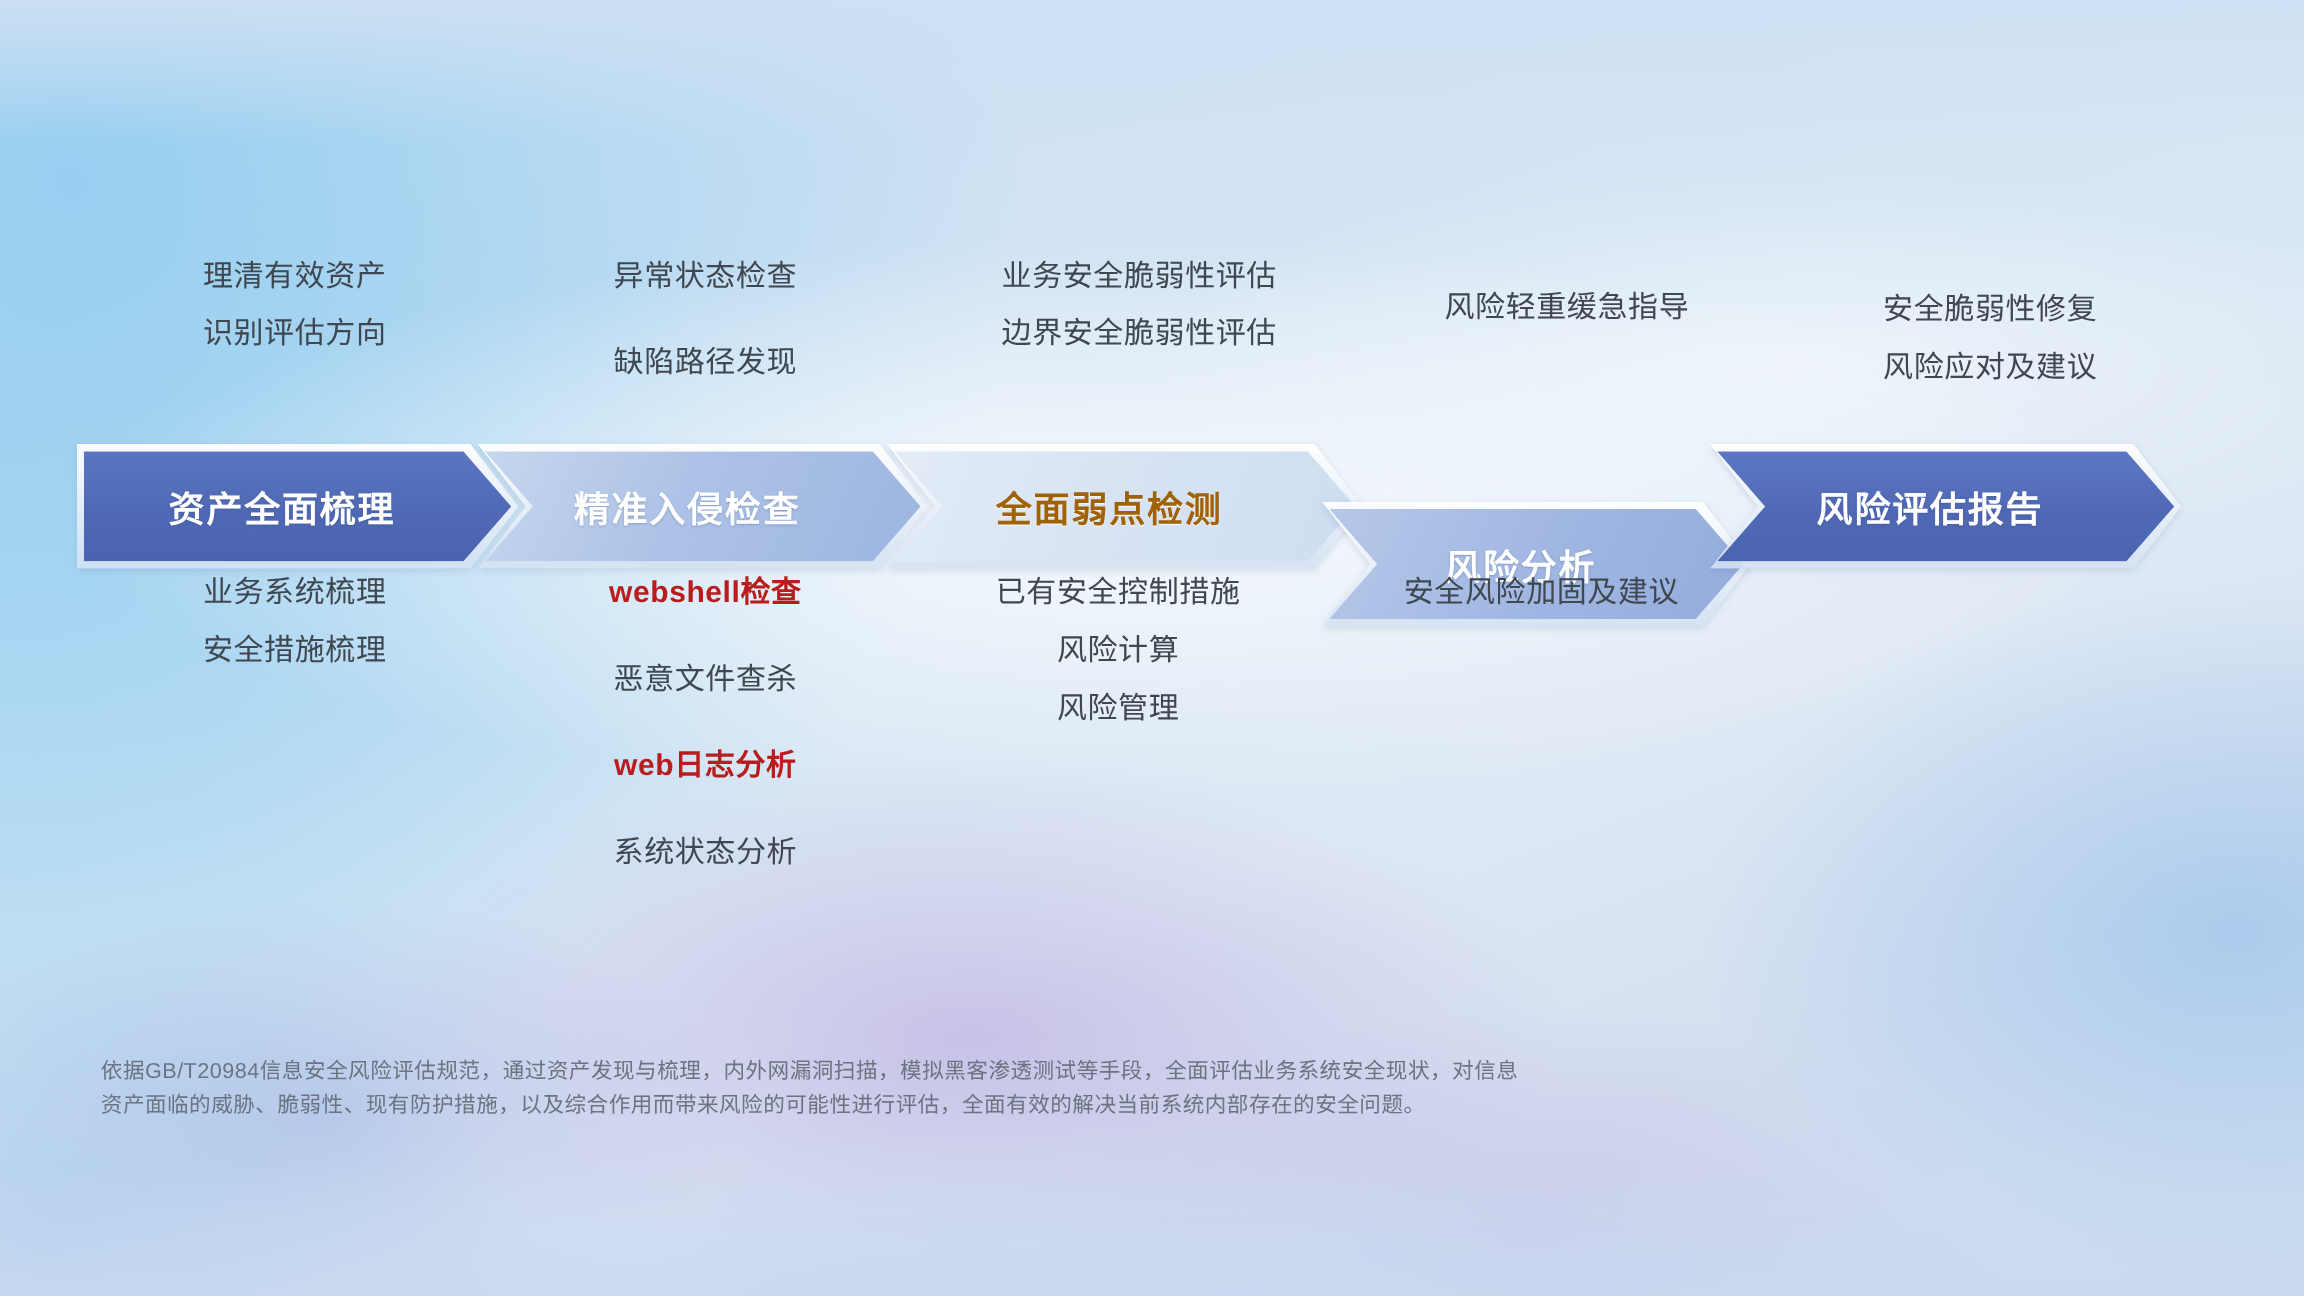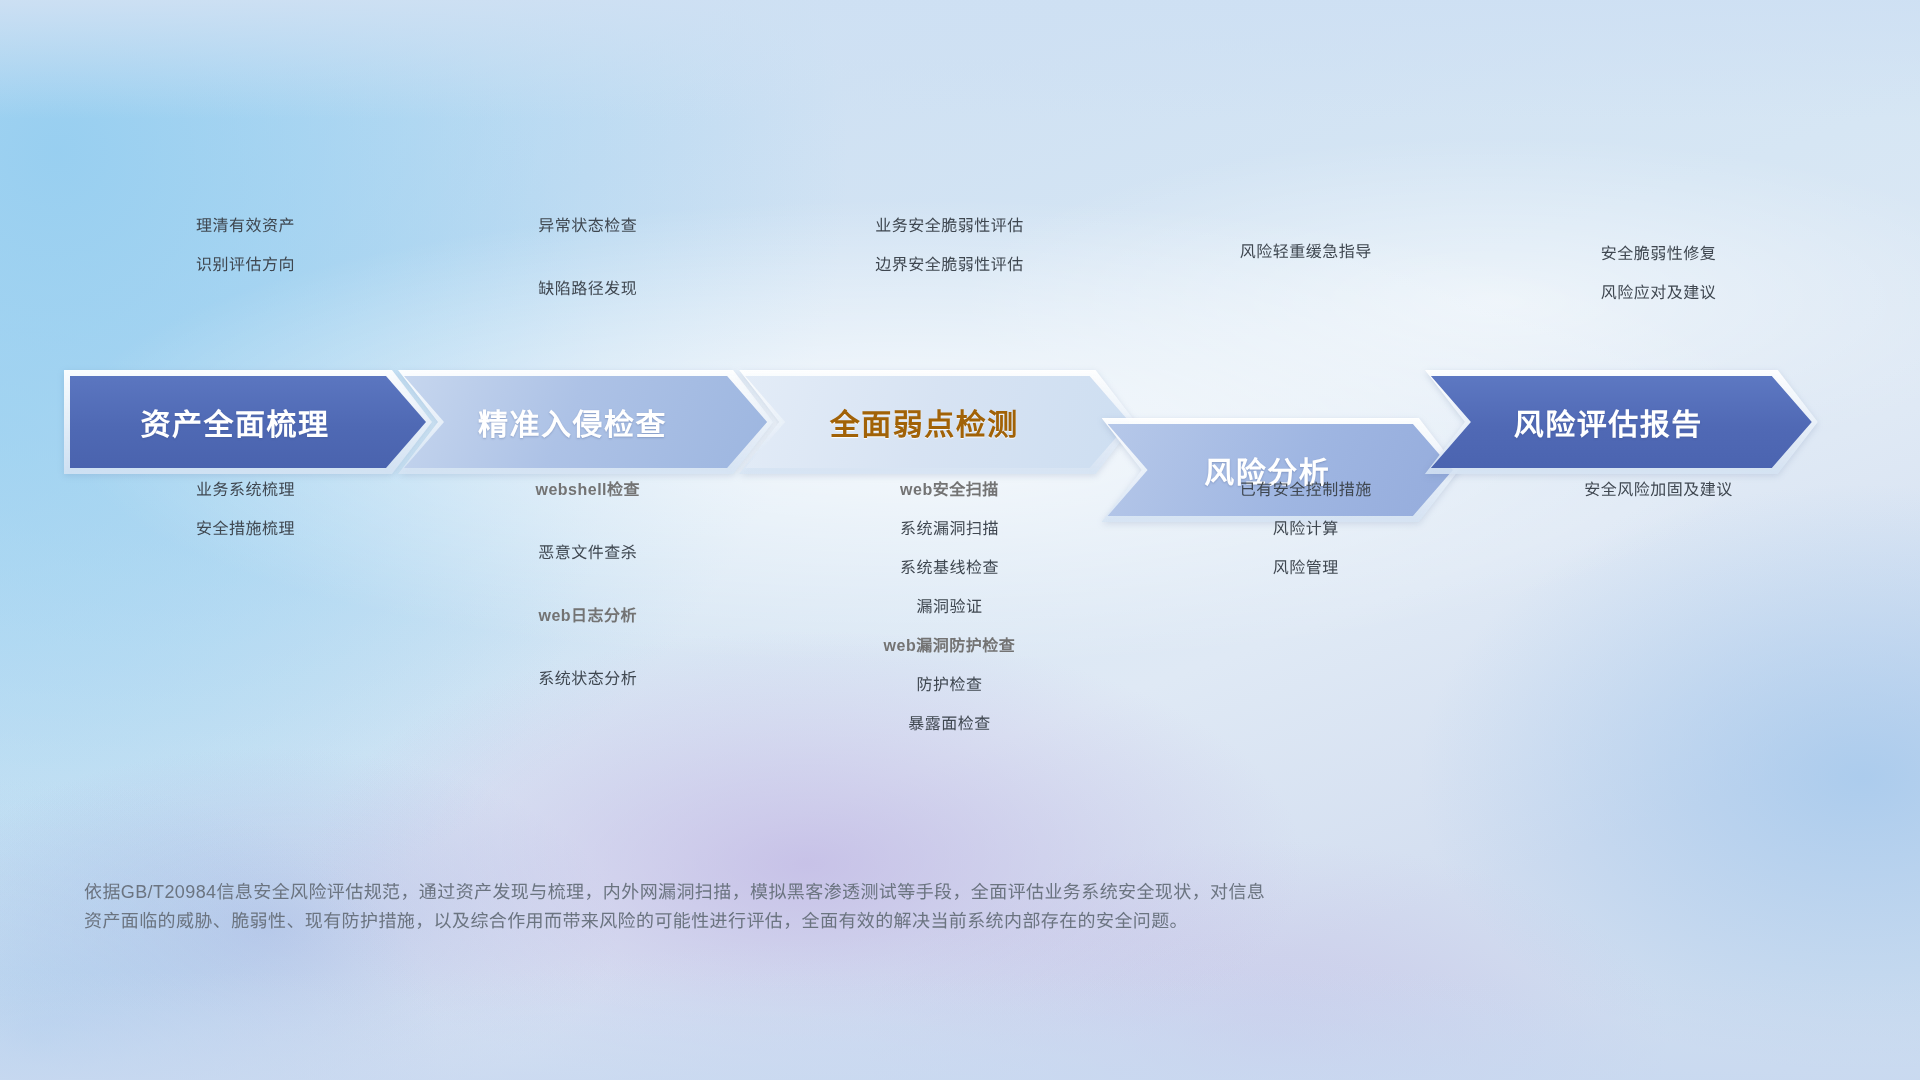--- a/index.html
+++ b/index.html
@@ -76,29 +76,29 @@
     align-items:center;
   }
   
   .col.c0 { width:19.0%; }
   .col.c1 { width:19.8%;gap:24px; }
   .col.c2 { width:21.2%; }
   .col.c3 { width:19.2%; }
   .col.c4 { width:20.8%; }
 
   .item {
-    font-size:16px;
+    font-size:25px;
     line-height:1.0;
     color:#3f4750;
     letter-spacing:0.5px;
     white-space:nowrap;
     margin-bottom:23px;
     text-align:left;
   }
-  .item.bold { font-weight:700; color:#737373; }
+  .item.bold { font-weight:700; color:#b91c1c; }
 
   .top-row .col.c3 { padding-top:26px; }
   .top-row .col.c4 { padding-top:0px;margin-top:28px; }
 
   
   .band {
     position:absolute;
     left:70px;
     top:376px;
     width:1780px;
@@ -268,29 +268,20 @@
         <div class="item">安全措施梳理</div>
       </div>
 
       <div class="col c1">
         <div class="item bold">webshell检查</div>
         <div class="item">恶意文件查杀</div>
         <div class="item bold">web日志分析</div>
         <div class="item">系统状态分析</div>
       </div>
 
-      <div class="col c2">
-        <div class="item bold">web安全扫描</div>
-        <div class="item">系统漏洞扫描</div>
-        <div class="item">系统基线检查</div>
-        <div class="item">漏洞验证</div>
-        <div class="item bold">web漏洞防护检查</div>
-        <div class="item">防护检查</div>
-        <div class="item">暴露面检查</div>
-      </div>
 
       <div class="col c3">
         <div class="item">已有安全控制措施</div>
         <div class="item">风险计算</div>
         <div class="item">风险管理</div>
       </div>
 
       <div class="col c4">
         <div class="item">安全风险加固及建议</div>
       </div>

